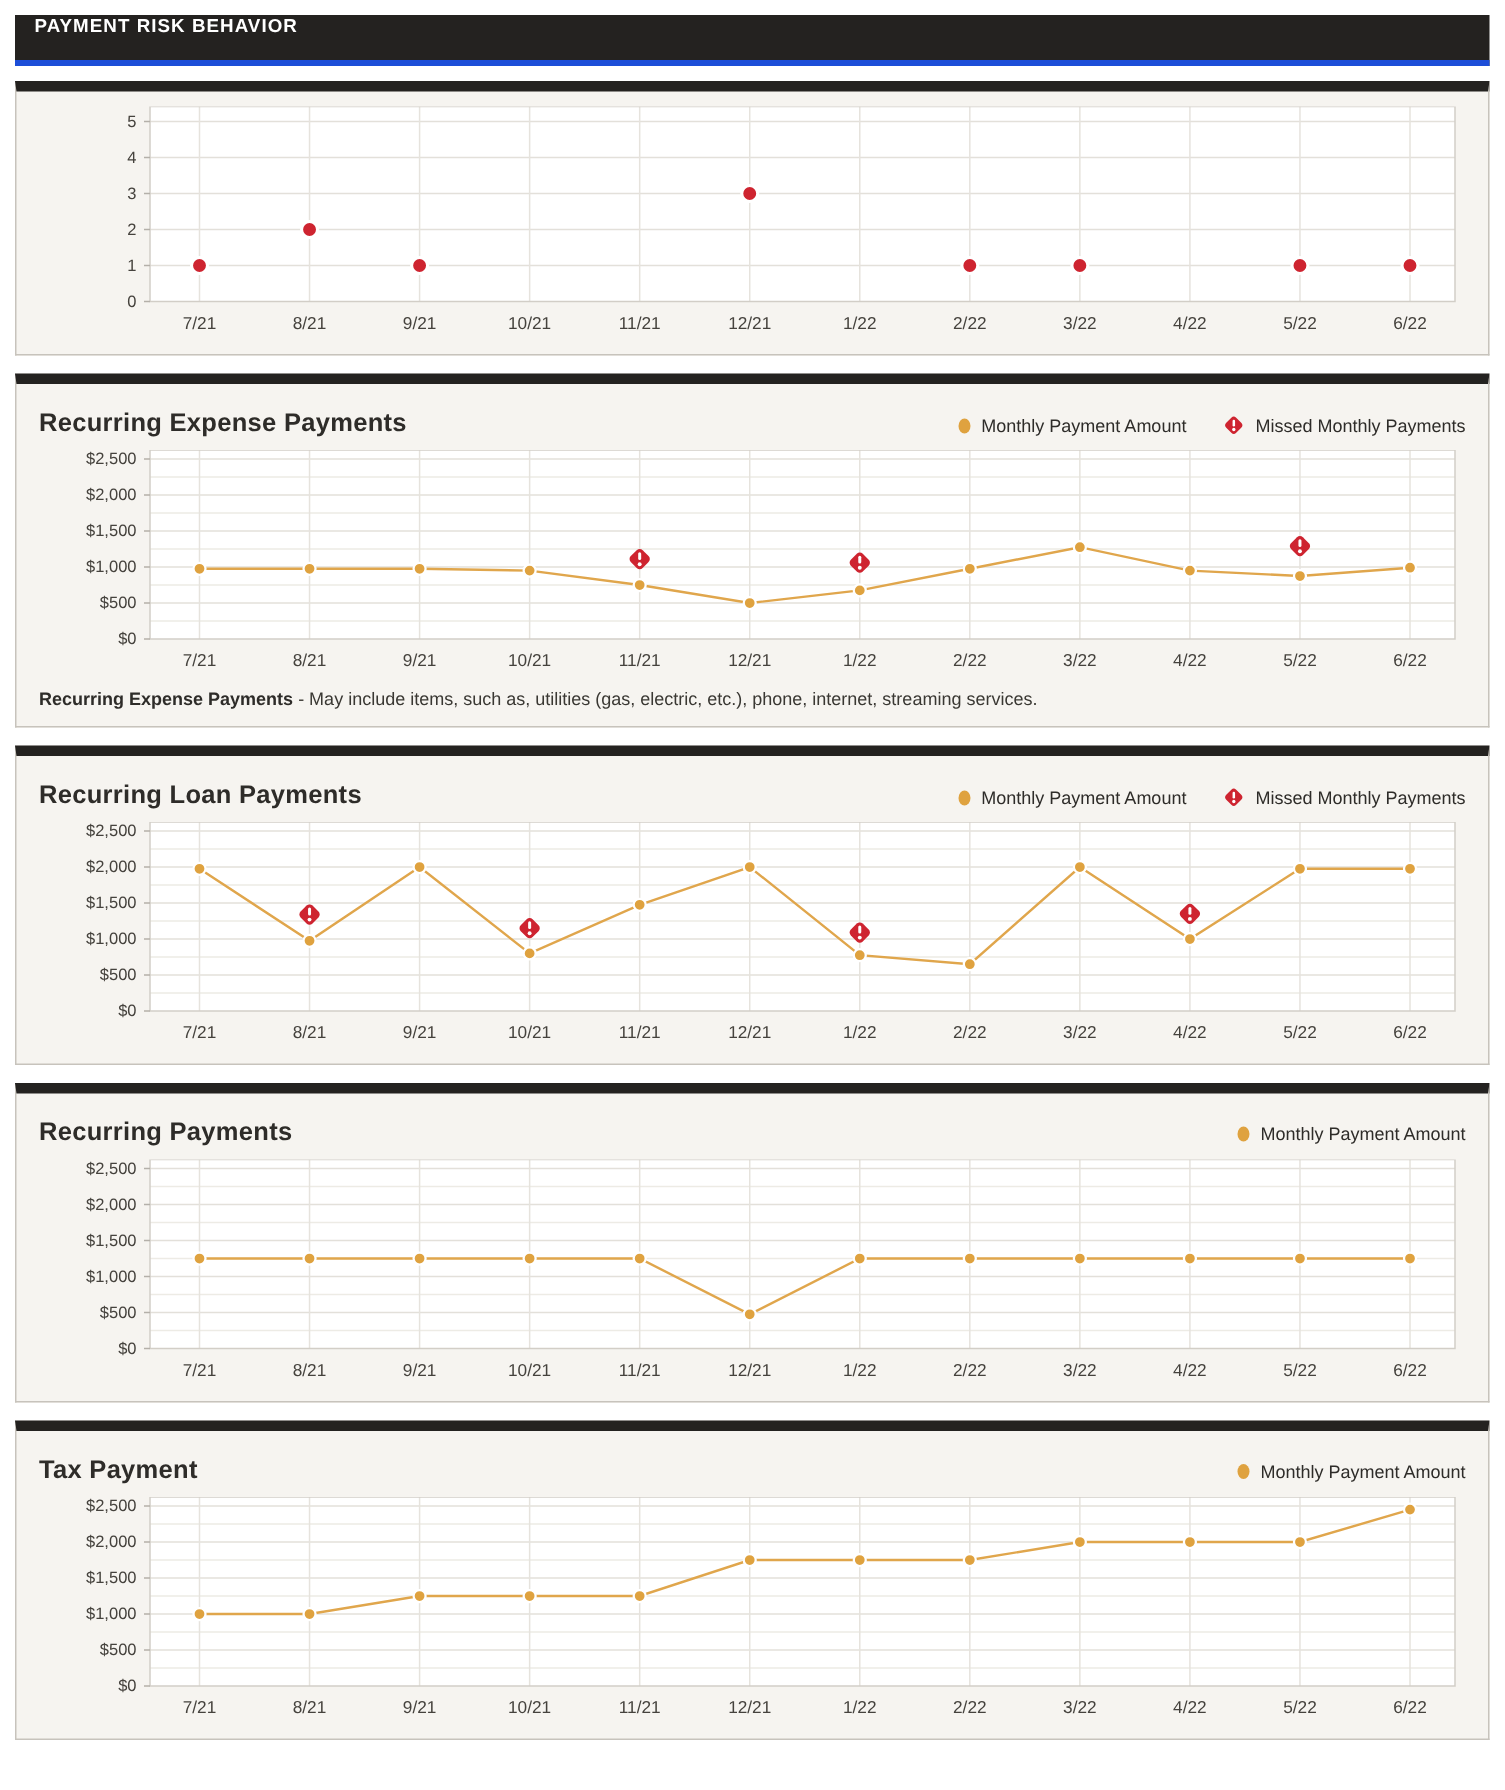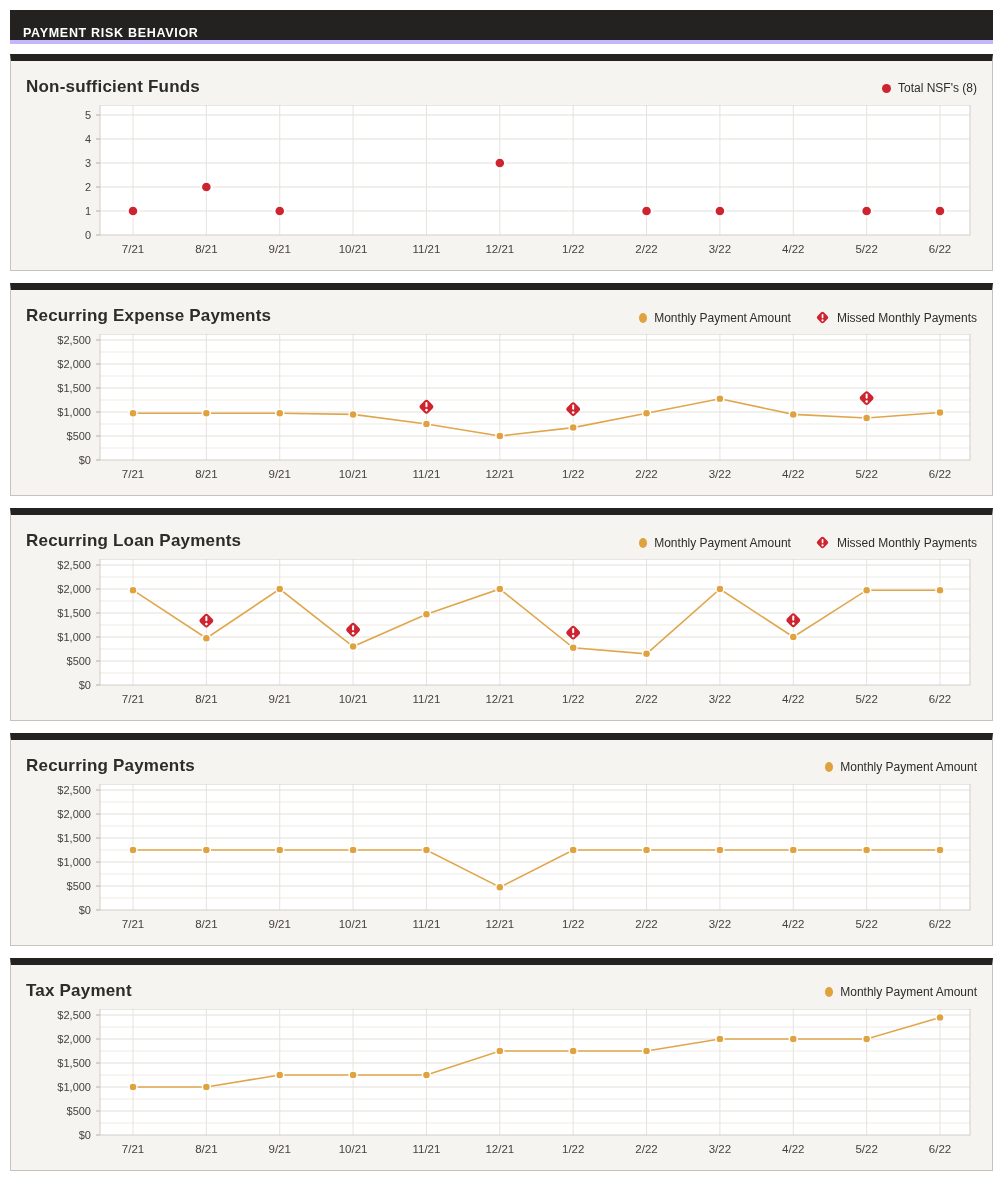--- a/index.html
+++ b/index.html
@@ -1,18 +1,18 @@
 <!DOCTYPE html>
 <html><head>
 <meta charset="utf-8">
 <style>
   html,body{margin:0;padding:0;background:#ffffff;}
   body{width:1003px;font-family:"Liberation Sans",sans-serif;-webkit-font-smoothing:antialiased;}
   .page{padding:10px 10px 4px 10px;}
-  .topbar{background:#242220;border-bottom:4px solid #c4b5fd;height:30px;display:flex;align-items:flex-end;padding:0 13px;margin-bottom:10px;}
+  .topbar{background:#242220;border-bottom:4px solid #1d4ed8;height:30px;display:flex;align-items:flex-start;padding:0 13px;margin-bottom:10px;}
   .topbar-title{color:#ffffff;font-size:12.5px;font-weight:bold;letter-spacing:.7px;}
   .panel{background:#f6f4f0;border:1px solid #c7c3bc;border-top:7px solid #242220;margin-bottom:12px;padding:10px 13px 8px 13px;}
   .panel-head{display:flex;justify-content:space-between;align-items:flex-start;padding:6px 2px 8px 2px;}
   .panel-title{margin:0;font-size:17px;font-weight:bold;color:#2e2c29;letter-spacing:.2px;}
   .legend{display:flex;align-items:center;gap:24px;padding-top:4px;}
   .legend-item{display:flex;align-items:center;gap:7px;cursor:default;}
   .legend-label{font-size:12px;color:#2e2c29;}
   .dot{display:inline-block;border-radius:50%;}
   .dot.red{width:9px;height:9px;background:#ce2430;}
   .dot.orange{width:8px;height:10px;background:#dfa23f;}
@@ -24,29 +24,20 @@
 </head>
 <body>
 
 <div class="page">
 
   <header class="topbar">
     <span class="topbar-title">PAYMENT RISK BEHAVIOR</span>
   </header>
 
   <section class="panel">
-    <div class="panel-head">
-      <h2 class="panel-title">Non-sufficient Funds</h2>
-      <div class="legend">
-        <span class="legend-item">
-          <span class="dot red"></span>
-          <span class="legend-label">Total NSF's (8)</span>
-        </span>
-      </div>
-    </div>
     <div class="chart"><svg viewBox="0 0 953 157" width="953" height="157">
           <rect x="76" y="0" width="870" height="130" fill="#ffffff"></rect>
           <line x1="76" y1="106" x2="946" y2="106" stroke="#e3e0da" stroke-width="1"></line>
           <line x1="76" y1="82" x2="946" y2="82" stroke="#e3e0da" stroke-width="1"></line>
           <line x1="76" y1="58" x2="946" y2="58" stroke="#e3e0da" stroke-width="1"></line>
           <line x1="76" y1="34" x2="946" y2="34" stroke="#e3e0da" stroke-width="1"></line>
           <line x1="76" y1="10" x2="946" y2="10" stroke="#e3e0da" stroke-width="1"></line>
           <line x1="109" y1="0" x2="109" y2="130" stroke="#e6e3dd" stroke-width="1"></line>
           <line x1="182.36363636363637" y1="0" x2="182.36363636363637" y2="130" stroke="#e6e3dd" stroke-width="1"></line>
           <line x1="255.72727272727272" y1="0" x2="255.72727272727272" y2="130" stroke="#e6e3dd" stroke-width="1"></line>
@@ -184,20 +175,21 @@
             <rect x="-5.6" y="-5.6" width="11.2" height="11.2" rx="2.8" fill="#ce2430" transform="rotate(45)"></rect>
             <rect x="-1" y="-4.6" width="2" height="5.2" rx="1" fill="#ffffff"></rect>
             <circle cx="0" cy="3.4" r="1.3" fill="#ffffff"></circle>
           </g>
           <g transform="translate(842.6363636363636 64.08)">
             <rect x="-5.6" y="-5.6" width="11.2" height="11.2" rx="2.8" fill="#ce2430" transform="rotate(45)"></rect>
             <rect x="-1" y="-4.6" width="2" height="5.2" rx="1" fill="#ffffff"></rect>
             <circle cx="0" cy="3.4" r="1.3" fill="#ffffff"></circle>
           </g>
         </svg></div>
+    <p class="footnote"><b>Recurring Expense Payments</b> <span>- May include items, such as, utilities (gas, electric, etc.), phone, internet, streaming services.</span></p>
   </section>
 
   <section class="panel">
     <div class="panel-head">
       <h2 class="panel-title">Recurring Loan Payments</h2>
       <div class="legend">
         <span class="legend-item">
           <span class="dot orange"></span>
           <span class="legend-label">Monthly Payment Amount</span>
         </span>

